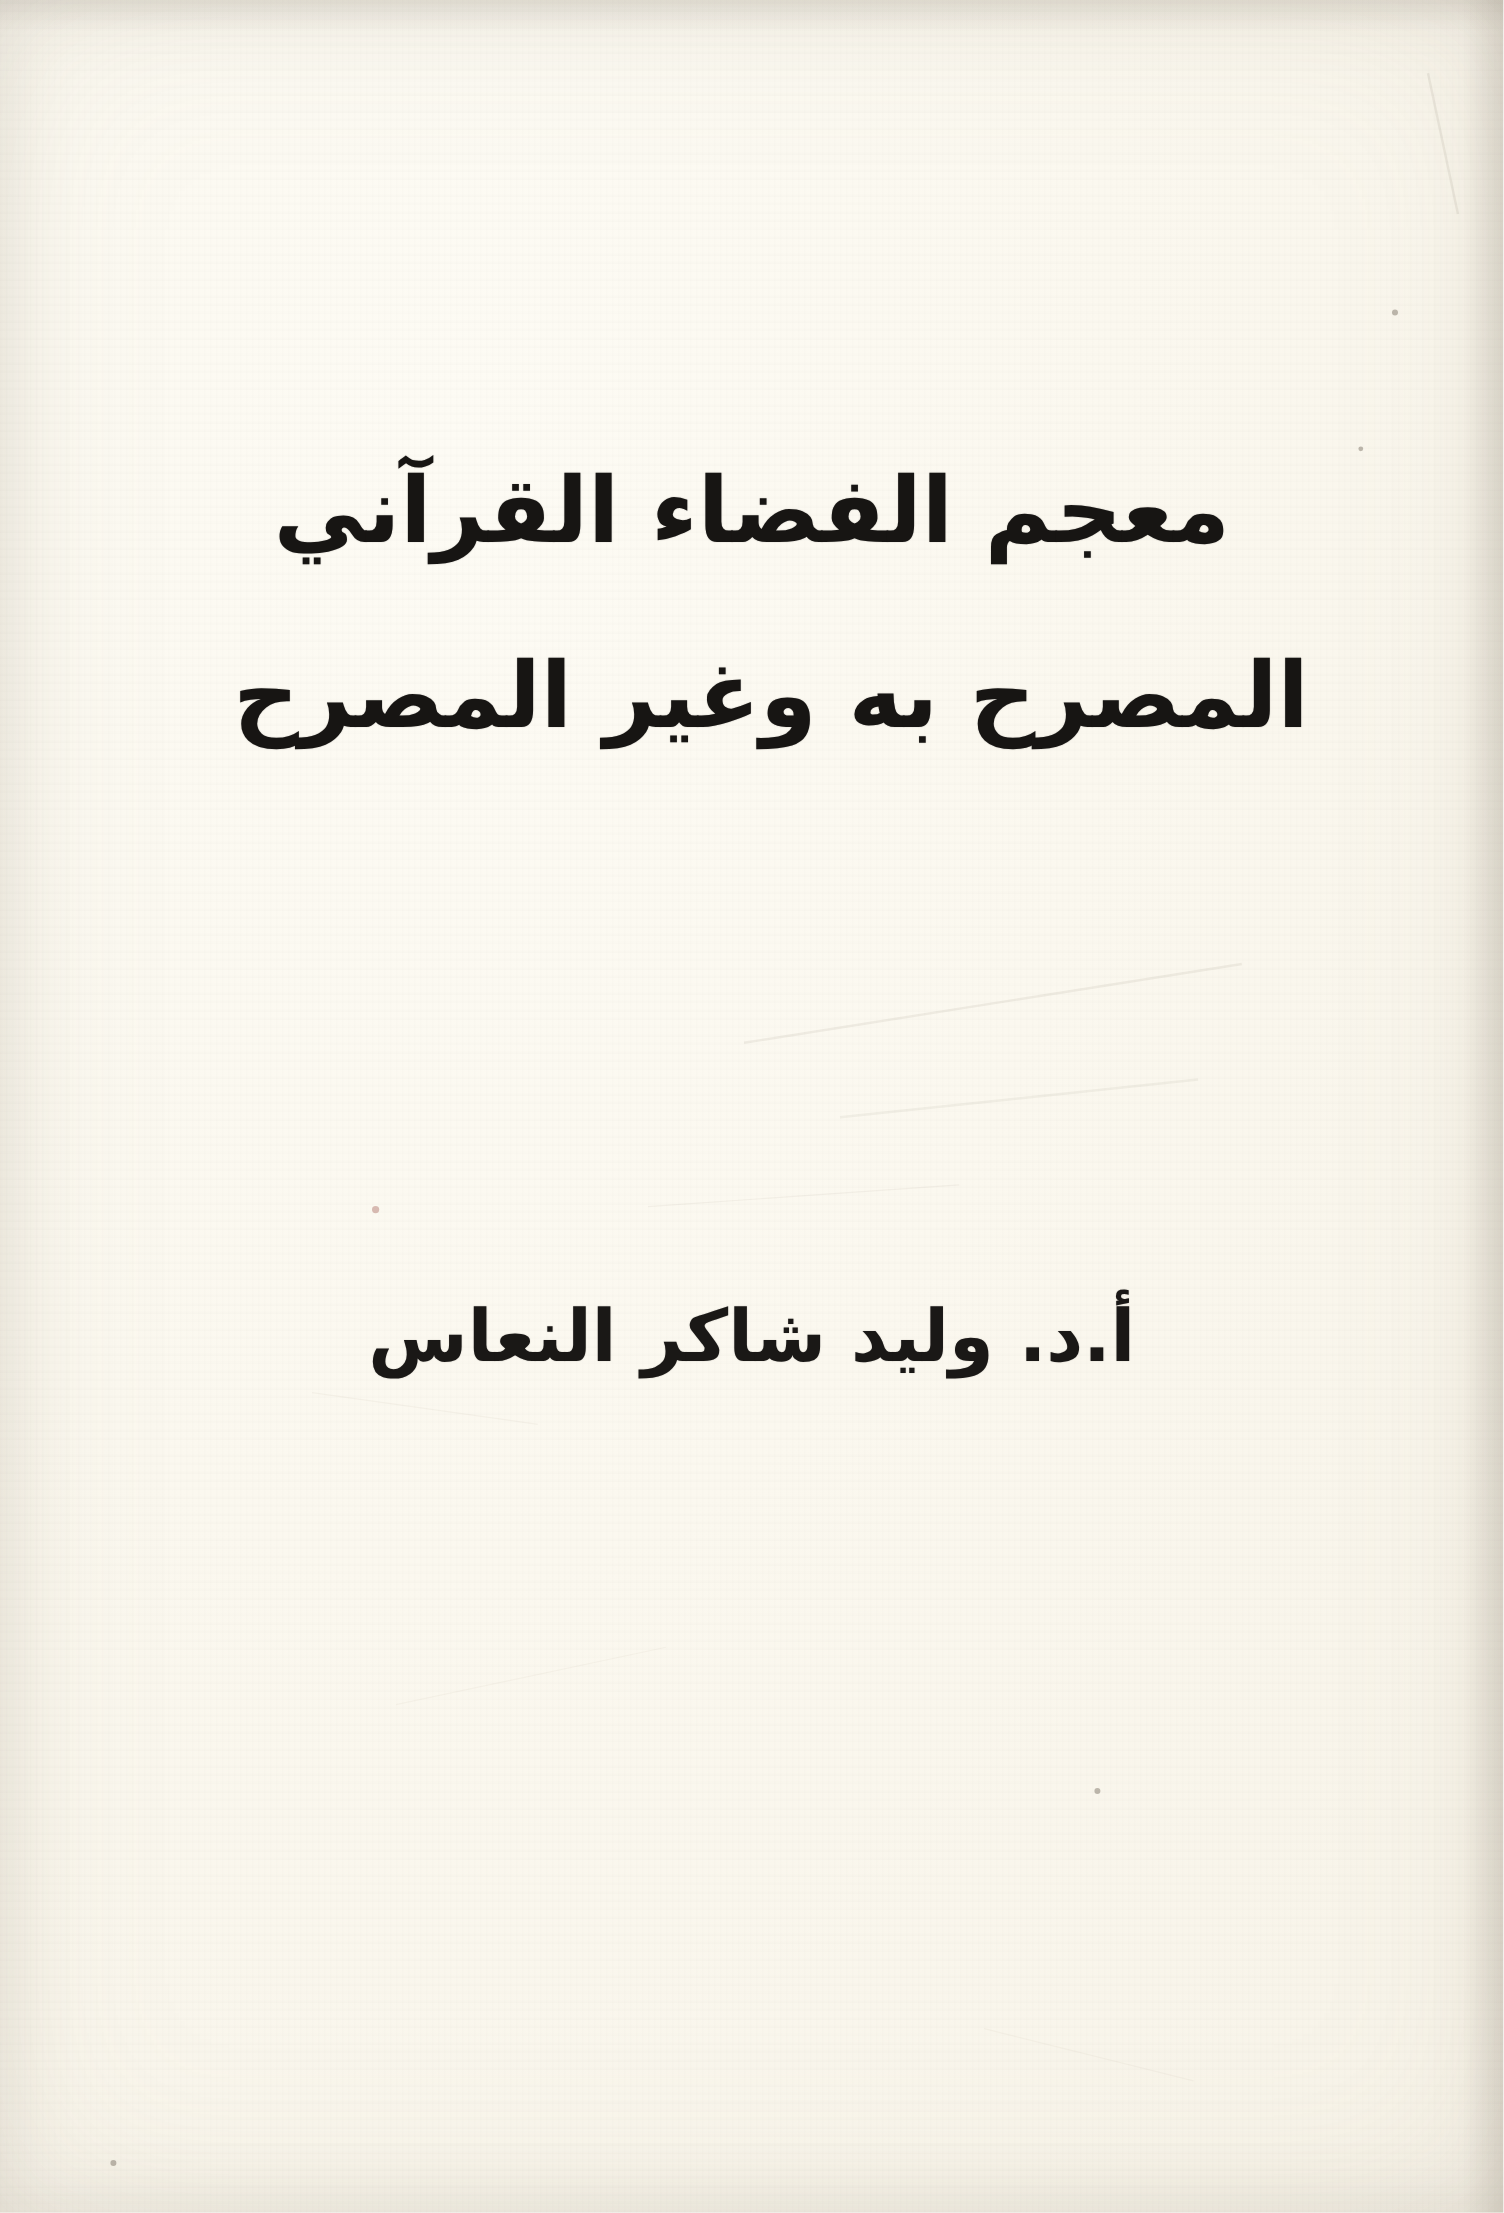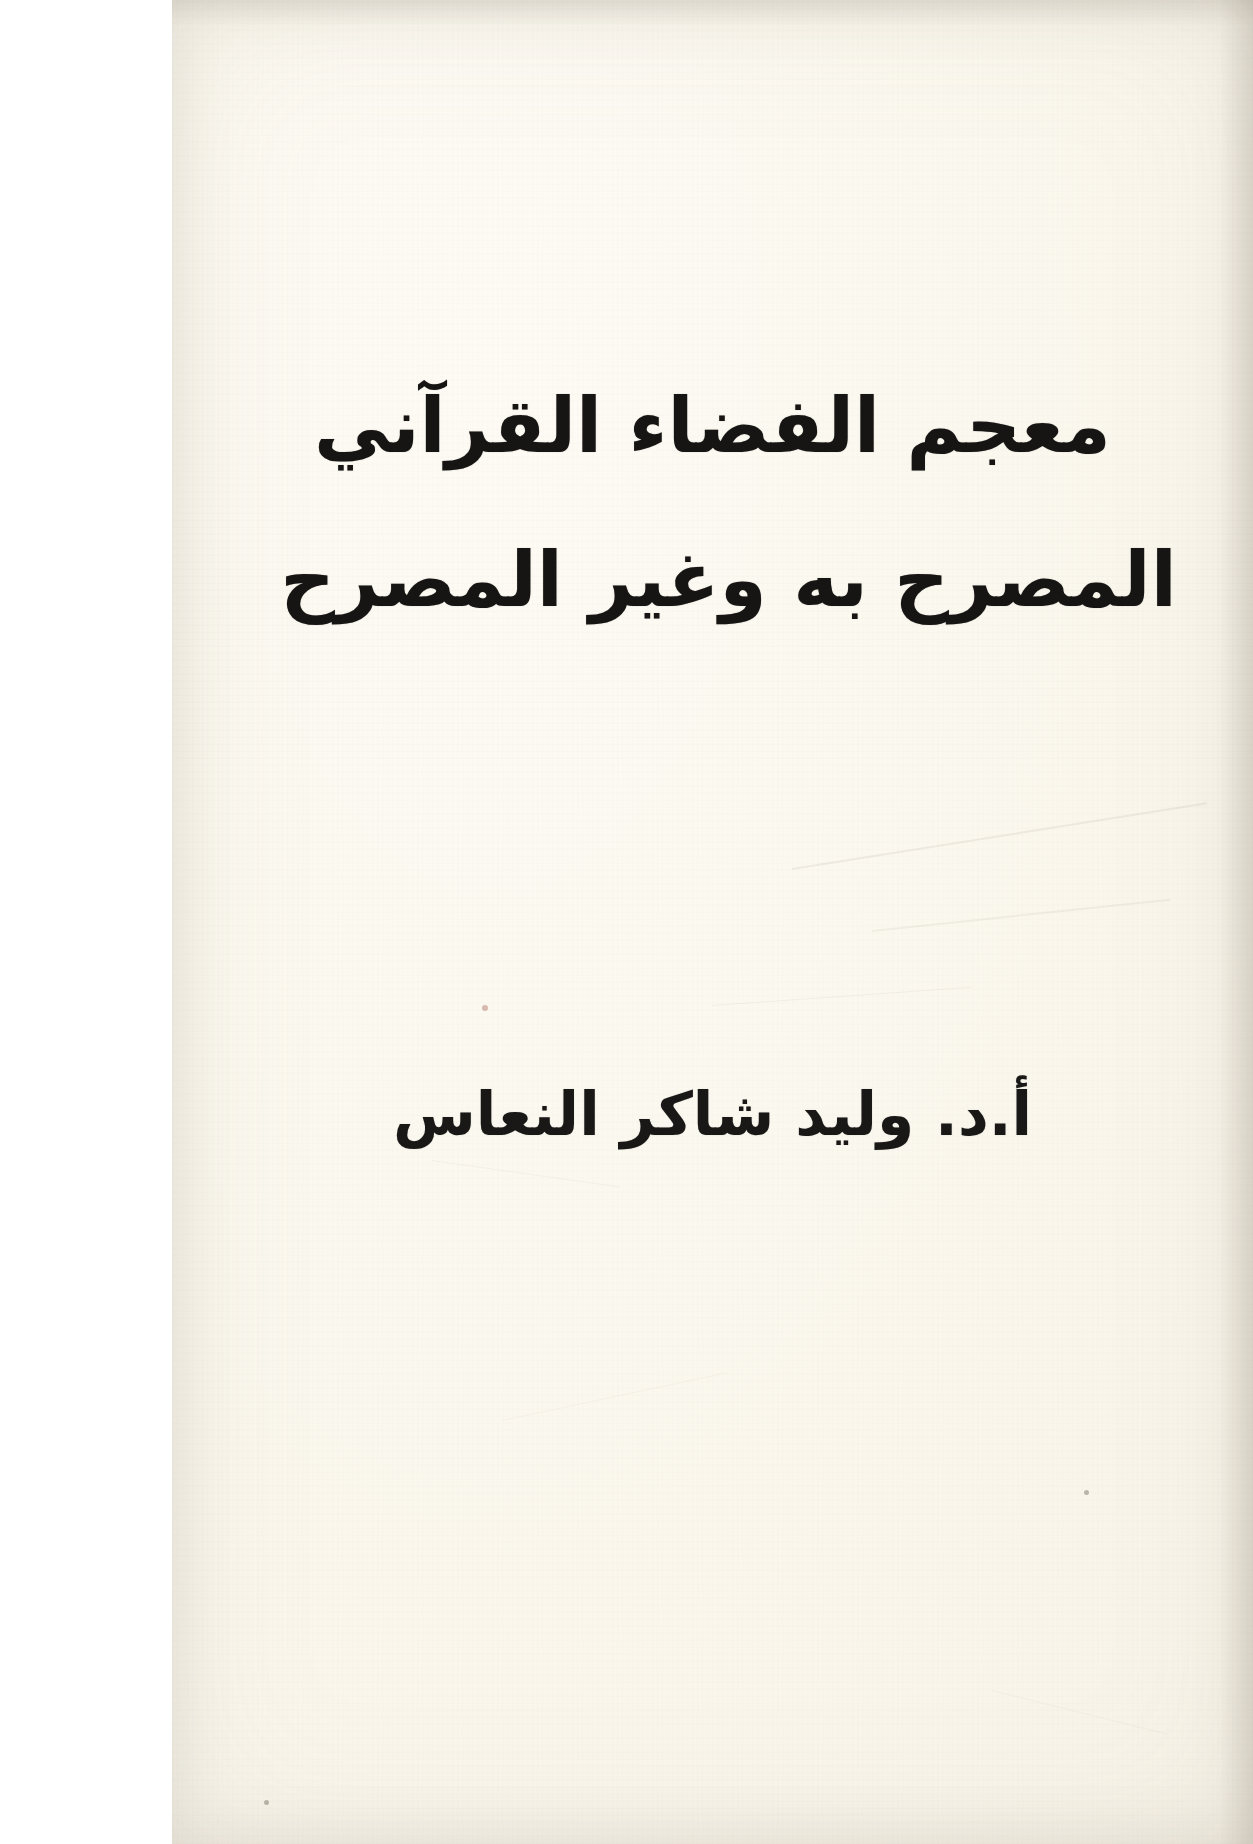--- a/index.html
+++ b/index.html
@@ -9,21 +9,21 @@
   }
   body {
     width: 1253px;
     height: 1844px;
     overflow: hidden;
     font-family: "DejaVu Sans", sans-serif;
   }
 
   #book-cover {
     position: relative;
-    width: 1081px;
+    width: 1253px;
     height: 1844px;
     background:
       radial-gradient(ellipse at 30% 20%, #fdfbf4 0%, #fbf8ef 45%, #f7f3e8 100%);
     overflow: hidden;
   }
 
   
   .paper-grain {
     position: absolute;
     inset: 0;

